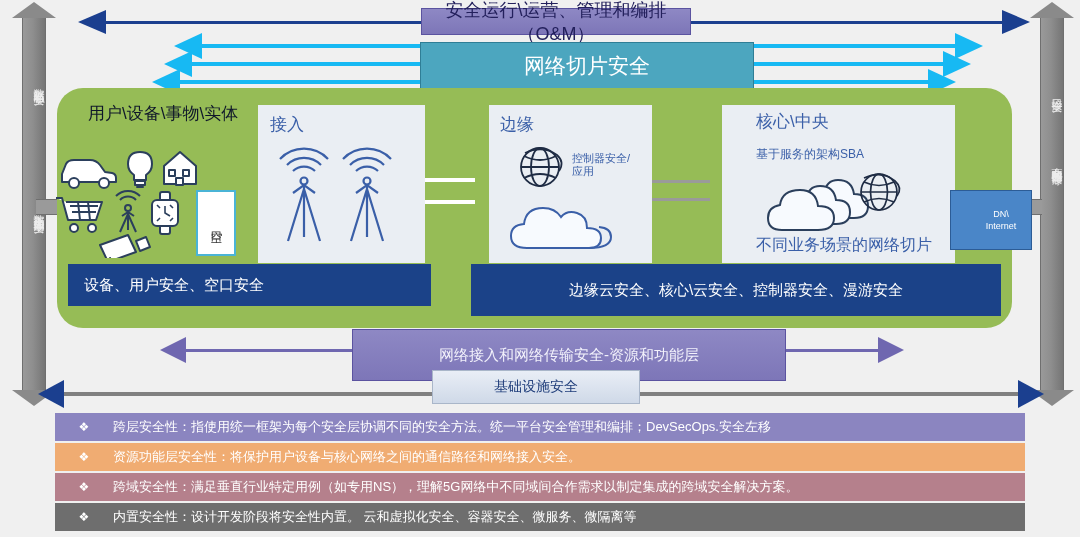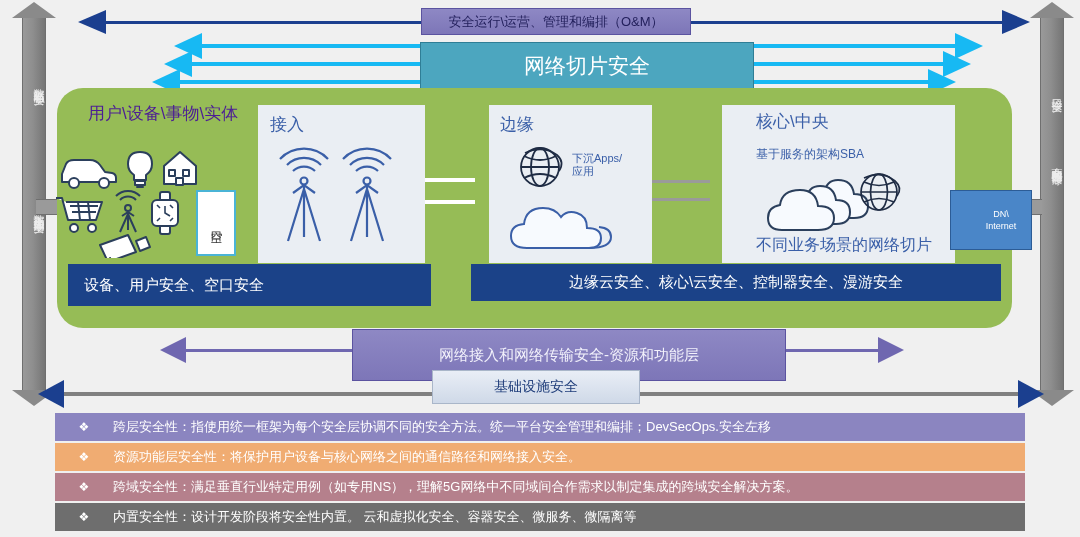--- a/index.html
+++ b/index.html
@@ -35,39 +35,39 @@
   .harrow{position:absolute;height:0;border-top-style:solid;}
   .htip{position:absolute;width:0;height:0;}
 
   
   .chip{
     position:absolute;display:flex;align-items:center;justify-content:center;
     text-align:center;box-sizing:border-box;
   }
   .chip-om{
     background:linear-gradient(to bottom,#8e88c4 0%,#7d76b8 100%);
-    border:1px solid #5b53a0;color:#23205c;font-size:13px;
+    border:1px solid #5b53a0;color:#23205c;font-size:18px;
   }
   .chip-slice{
     background:#4ca6bf;border:1px solid #2f7e96;color:#ffffff;font-size:21px;
   }
   .chip-res{
     background:linear-gradient(to bottom,#8e88c4 0%,#7d76b8 100%);
     border:1px solid #5b53a0;color:#f2f1fb;font-size:15px;
   }
   .chip-infra{
     background:linear-gradient(to bottom,#e9eef6 0%,#cfd9e8 100%);
     border:1px solid #a9b6c9;color:#1f3d7a;font-size:14px;
   }
 
   
   .stage{
     position:absolute;background:#96bc56;border-radius:26px;
   }
-  .stage-title{position:absolute;color:#4c1d95;font-size:17px;}
+  .stage-title{position:absolute;color:#0f172a;font-size:17px;}
 
   .panel{
     position:absolute;background:#eaeef3;box-sizing:border-box;
   }
   .panel-title{position:absolute;color:#3a5fa8;font-size:17px;}
   .panel-note{position:absolute;color:#3a5fa8;font-size:11px;line-height:13px;}
 
   .airbox{
     position:absolute;background:#ffffff;border:2px solid #4ab4d6;
     display:flex;align-items:center;justify-content:center;
@@ -234,21 +234,21 @@
   <svg class="abs" style="left:513px;top:143px;width:56px;height:48px;" viewBox="0 0 56 48">
     <g fill="none" stroke="#1f2c44" stroke-width="1.8">
       <circle cx="27" cy="24" r="19"></circle>
       <ellipse cx="27" cy="24" rx="9" ry="19"></ellipse>
       <path d="M8 24 L46 24"></path>
       <path d="M11 13 Q27 21 43 13 M11 35 Q27 27 43 35"></path>
       <path d="M12 10 Q30 2 44 12 Q52 19 46 28"></path>
     </g>
   </svg>
   <div class="panel-note" style="left:572px;top:152px;">
-    <div>下沉Apps/</div>
+    <div>控制器安全/</div>
     <div>应用</div>
   </div>
   <svg class="abs" style="left:505px;top:190px;width:120px;height:66px;" viewBox="0 0 120 66">
     <g fill="#f7fafe" stroke="#3a5fa8" stroke-width="2">
       <path d="M22 58 Q6 58 6 46 Q6 35 19 34 Q21 18 38 18 Q50 18 56 27 Q62 20 72 23 Q82 26 82 38 Q96 38 96 48 Q96 58 84 58 Z"></path>
       <path d="M84 58 Q106 58 106 47 Q106 38 94 37" fill="none"></path>
     </g>
   </svg>
 
   <div class="conn" style="left:652px;top:180px;width:58px;"></div>
@@ -274,21 +274,21 @@
   <div class="panel-note" style="left:756px;top:238px;font-size:16px;">不同业务场景的网络切片</div>
 
   <div class="dnbox" style="left:950px;top:190px;width:60px;height:58px;padding-left:20px;">
     <span>
       <span>DN\</span><br>
       <span>Internet</span>
     </span>
   </div>
 
   <div class="bluebar" style="left:68px;top:264px;width:363px;height:42px;">设备、用户安全、空口安全</div>
-  <div class="bluebar" style="left:471px;top:264px;width:530px;height:37px;justify-content:center;padding-left:0;">边缘云安全、核心\云安全、控制器安全、漫游安全</div>
+  <div class="bluebar" style="left:471px;top:264px;width:530px;height:52px;justify-content:center;padding-left:0;">边缘云安全、核心\云安全、控制器安全、漫游安全</div>
 
   <div class="harrow" style="left:182px;top:349px;width:700px;border-top:3px solid #6f67b0;"></div>
   <div class="htip" style="left:160px;top:337px;border-top:13px solid transparent;border-bottom:13px solid transparent;border-right:26px solid #6f67b0;"></div>
   <div class="htip" style="left:878px;top:337px;border-top:13px solid transparent;border-bottom:13px solid transparent;border-left:26px solid #6f67b0;"></div>
   <div class="chip chip-res" style="left:352px;top:329px;width:434px;height:52px;">网络接入和网络传输安全-资源和功能层</div>
 
   <div class="harrow" style="left:62px;top:392px;width:960px;border-top:4px solid #808080;"></div>
   <div class="htip" style="left:38px;top:380px;border-top:14px solid transparent;border-bottom:14px solid transparent;border-right:26px solid #1b3f8f;"></div>
   <div class="htip" style="left:1018px;top:380px;border-top:14px solid transparent;border-bottom:14px solid transparent;border-left:26px solid #1b3f8f;"></div>
   <div class="chip chip-infra" style="left:432px;top:370px;width:208px;height:34px;">基础设施安全</div>

